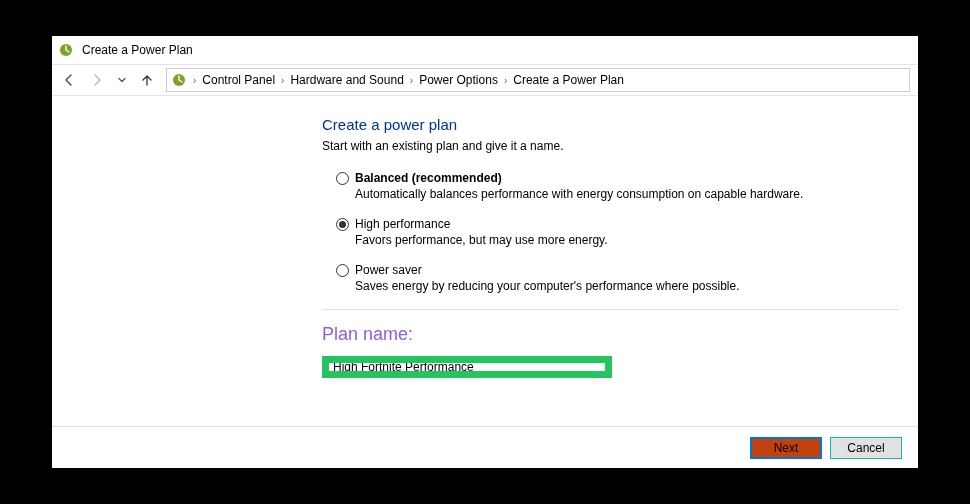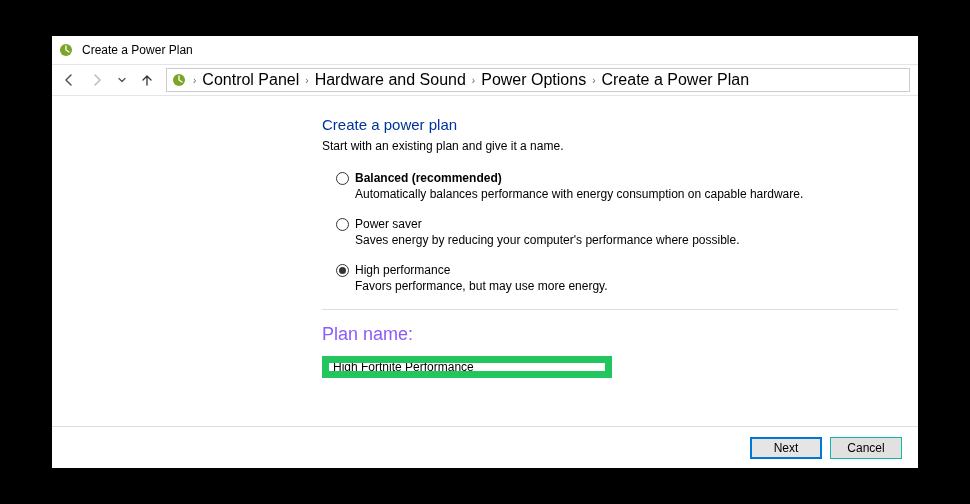--- a/index.html
+++ b/index.html
@@ -95,21 +95,21 @@
       display: flex;
       align-items: center;
       justify-content: center;
     }
     .bc-sep {
       color: #666;
       font-size: 10px;
     }
     .bc-item {
       color: #000;
-      font-size: 16px;
+      font-size: 12px;
       cursor: default;
     }
     .content {
       flex: 1;
       padding: 20px 20px 10px 270px;
       overflow: auto;
     }
     .page-title {
       color: #003399;
       font-size: 15px;
@@ -196,21 +196,21 @@
       font-size: 12px;
       background: #e1e1e1;
       border: 1px solid #14b8a6;
       cursor: default;
       display: flex;
       align-items: center;
       justify-content: center;
     }
     .btn.primary {
       border: 2px solid #0078d4;
-      background: #e5e5e5;
+      background: #c2410c;
     }
   </style>
 </head>
 <body>
 
 <div class="window">
 
   <div class="titlebar">
     <span class="title-icon">
       <svg width="16" height="16" viewBox="0 0 16 16">
@@ -269,33 +269,33 @@
       <div class="plan-option">
         <div class="plan-header">
           <span class="radio"></span>
           <span class="plan-label bold">Balanced (recommended)</span>
         </div>
         <div class="plan-desc">Automatically balances performance with energy consumption on capable hardware.</div>
       </div>
 
       <div class="plan-option">
         <div class="plan-header">
+          <span class="radio selected"></span>
+          <span class="plan-label">High performance</span>
+        </div>
+        <div class="plan-desc">Favors performance, but may use more energy.</div>
+      </div>
+
+      <div class="plan-option">
+        <div class="plan-header">
           <span class="radio"></span>
           <span class="plan-label">Power saver</span>
         </div>
         <div class="plan-desc">Saves energy by reducing your computer's performance where possible.</div>
       </div>
-
-      <div class="plan-option">
-        <div class="plan-header">
-          <span class="radio selected"></span>
-          <span class="plan-label">High performance</span>
-        </div>
-        <div class="plan-desc">Favors performance, but may use more energy.</div>
-      </div>
     </div>
 
     <hr class="divider">
 
     <div class="name-label">Plan name:</div>
     <input class="name-input" type="text" value="High Fortnite Performance" style="">
   </div>
 
   <div class="footer">
     <button class="btn primary">Next</button>

